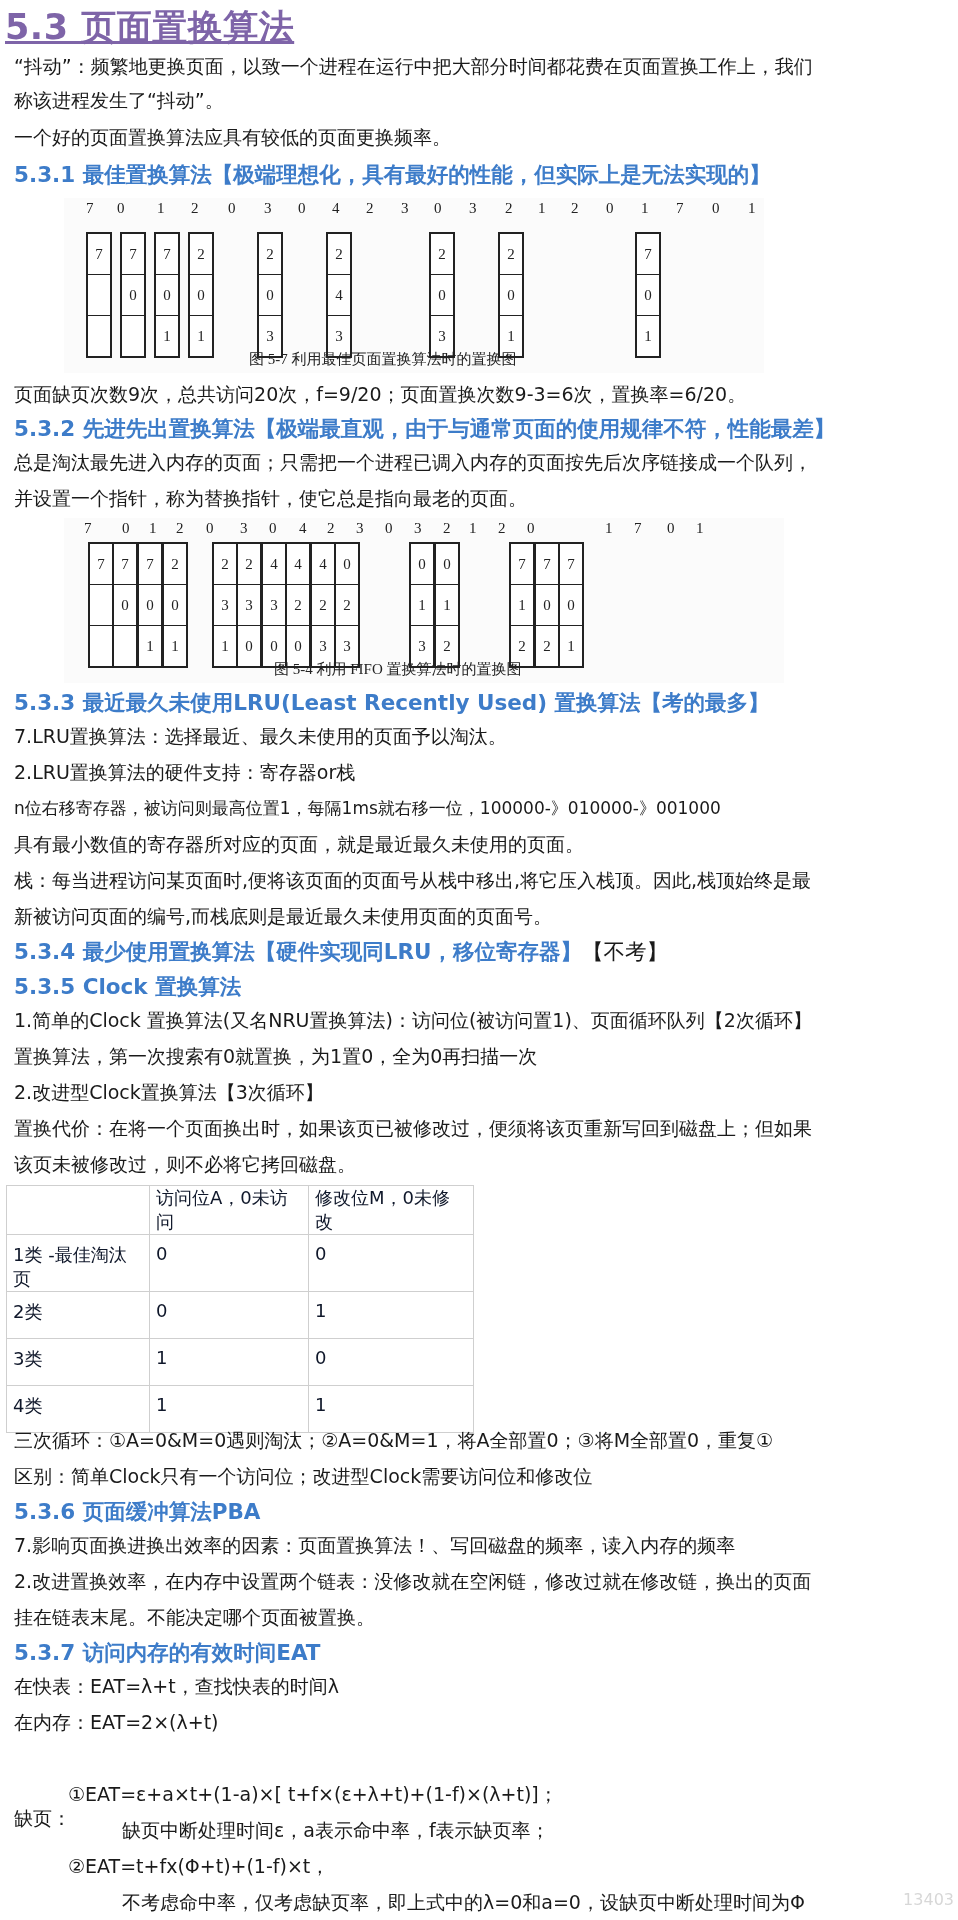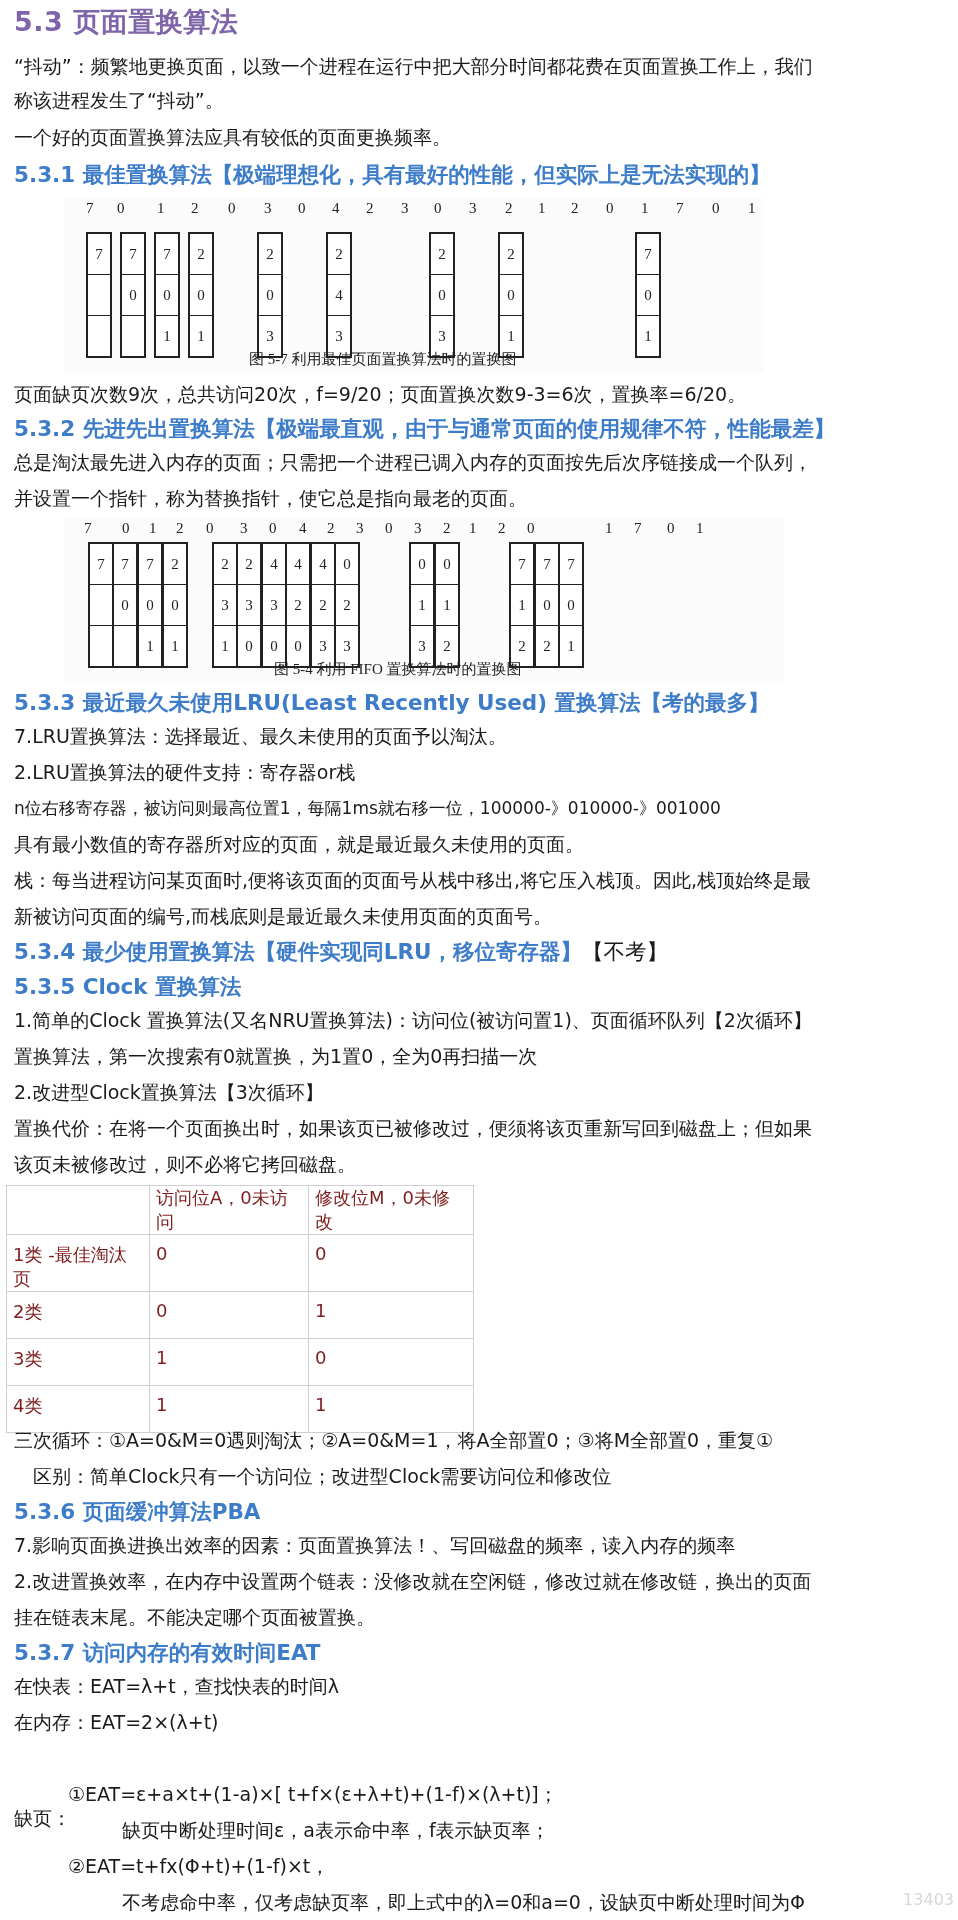--- a/index.html
+++ b/index.html
@@ -1,33 +1,33 @@
 <!DOCTYPE html>
 <html><head>
 <meta charset="utf-8">
 <style>
   html, body { margin:0; padding:0; background:#ffffff; }
   body { width:958px; height:1920px; overflow:hidden; position:relative;
          font-family:"DejaVu Sans","Liberation Sans",sans-serif; color:#1a1a1a; }
   .doc { position:absolute; left:0; top:0; width:958px; }
-  .h2 { position:absolute; left:14px; font-size:27px; font-weight:bold; color:#7e64a8; letter-spacing:0.5px; white-space:nowrap; }
+  .h2 { position:absolute; left:5px; font-size:35px; font-weight:bold; color:#7e64a8; letter-spacing:0.5px; white-space:nowrap;text-decoration:underline; }
   .h3 { position:absolute; left:14px; font-size:21.5px; font-weight:bold; color:#3d7cc9; white-space:nowrap; }
   .h3 .tail { color:#1a1a1a; font-weight:normal; }
   .p { position:absolute; left:14px; font-size:19px; color:#1a1a1a; white-space:nowrap; }
   .p.small { font-size:17px; }
   .p.ind1 { left:68px; }
   .p.ind2 { left:122px; }
   .fig { position:absolute; background:#fbfbfb; }
   .fig .refs { position:absolute; top:0; left:0; width:100%; height:22px; font-family:"Liberation Serif","DejaVu Serif",serif; font-size:15px; color:#222; }
   .fig .refs span { position:absolute; top:2px; }
   .frame { position:absolute; width:22px; border:2px solid #222; background:#fff; }
   .frame .cell { height:40px; border-bottom:1.5px solid #222; font-family:"Liberation Serif","DejaVu Serif",serif; font-size:15px; text-align:center; line-height:40px; color:#222; }
   .frame .cell:last-child { border-bottom:none; }
   .fig .caption { position:absolute; font-family:"Liberation Serif","DejaVu Serif",serif; font-size:15px; color:#222; white-space:nowrap; }
-  table.cls { position:absolute; left:6px; top:1185px; border-collapse:collapse; font-size:18px; color:#7f1d1d; }
+  table.cls { position:absolute; left:6px; top:1185px; border-collapse:collapse; font-size:18px; color:#0f172a; }
   table.cls td { border:1.5px solid #cfcfcf; vertical-align:top; padding:8px 6px 0 6px; height:38px; }
   table.cls tr:first-child td { vertical-align:middle; padding-top:0; height:46px; }
   .watermark { position:absolute; right:4px; top:1890px; font-size:16px; color:#d7d7d7; }
 </style>
 </head>
 <body>
 
 <div class="doc">
 
   <div class="h2" style="top:4px;">5.3 页面置换算法</div>
@@ -259,21 +259,21 @@
     </tr>
     <tr>
       <td>4类</td>
       <td>1</td>
       <td>1</td>
     </tr>
   </tbody>
     </table>
 
   <div class="p" style="top:1428px;">三次循环：①A=0&amp;M=0遇则淘汰；②A=0&amp;M=1，将A全部置0；③将M全部置0，重复①</div>
-  <div class="p" style="top:1464px;margin-left:19px;">区别：简单Clock只有一个访问位；改进型Clock需要访问位和修改位</div>
+  <div class="p" style="top:1464px;">区别：简单Clock只有一个访问位；改进型Clock需要访问位和修改位</div>
 
   <div class="h3" style="top:1497px;">5.3.6 页面缓冲算法PBA</div>
   <div class="p" style="top:1533px;">7.影响页面换进换出效率的因素：页面置换算法！、写回磁盘的频率，读入内存的频率</div>
   <div class="p" style="top:1569px;">2.改进置换效率，在内存中设置两个链表：没修改就在空闲链，修改过就在修改链，换出的页面</div>
   <div class="p" style="top:1605px;">挂在链表末尾。不能决定哪个页面被置换。</div>
 
   <div class="h3" style="top:1638px;">5.3.7 访问内存的有效时间EAT</div>
   <div class="p" style="top:1674px;">在快表：EAT=λ+t，查找快表的时间λ</div>
   <div class="p" style="top:1710px;">在内存：EAT=2×(λ+t)</div>
   <div class="p" style="top:1806px;text-align:right;">缺页：</div>

